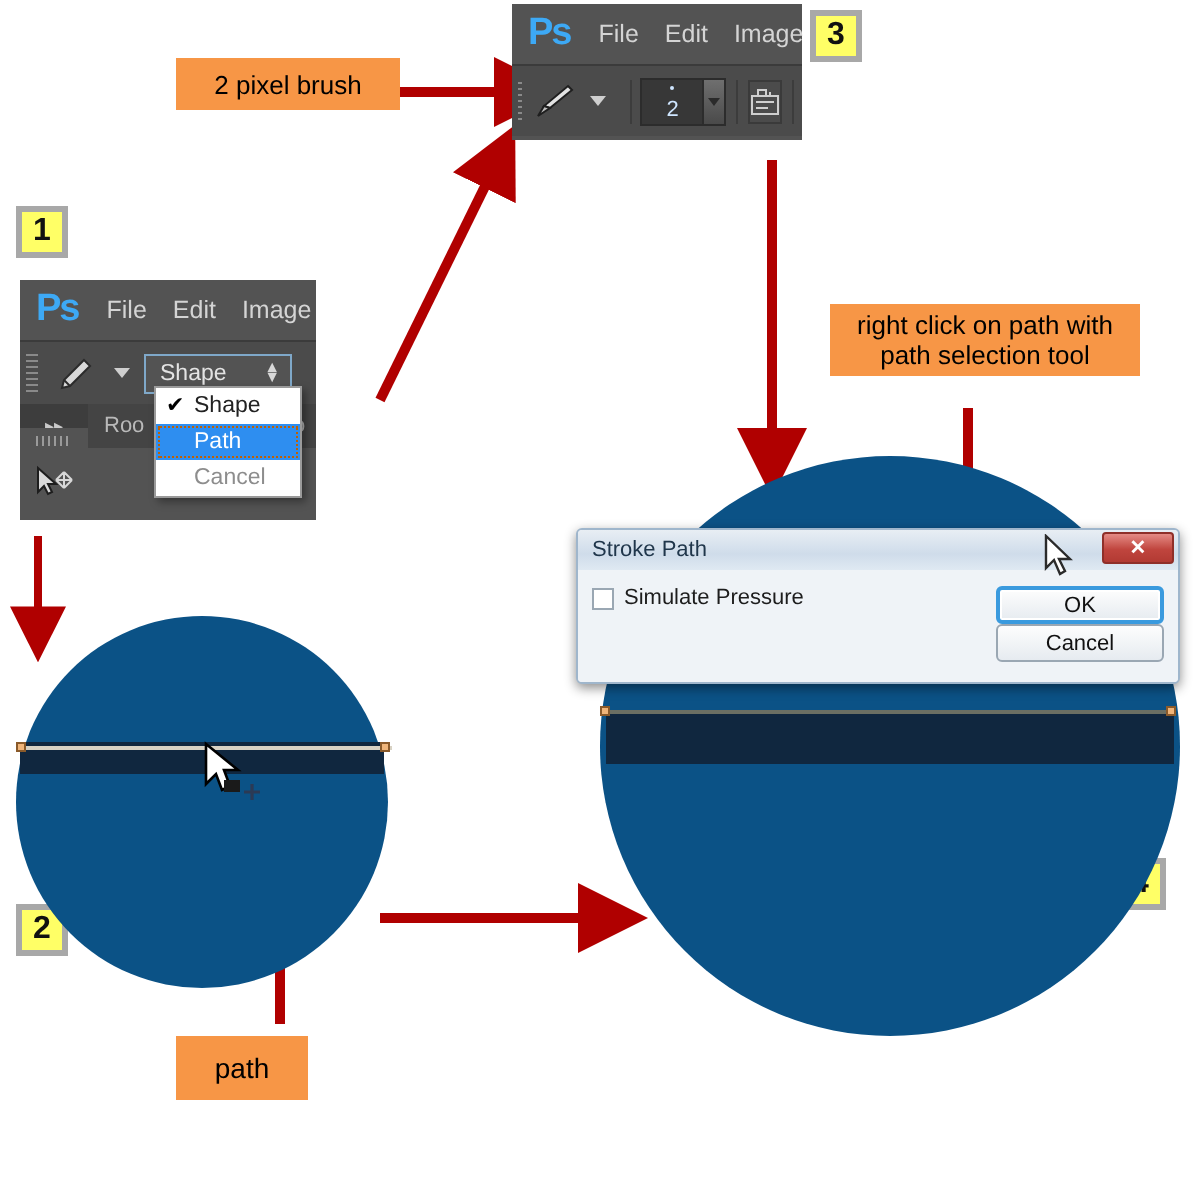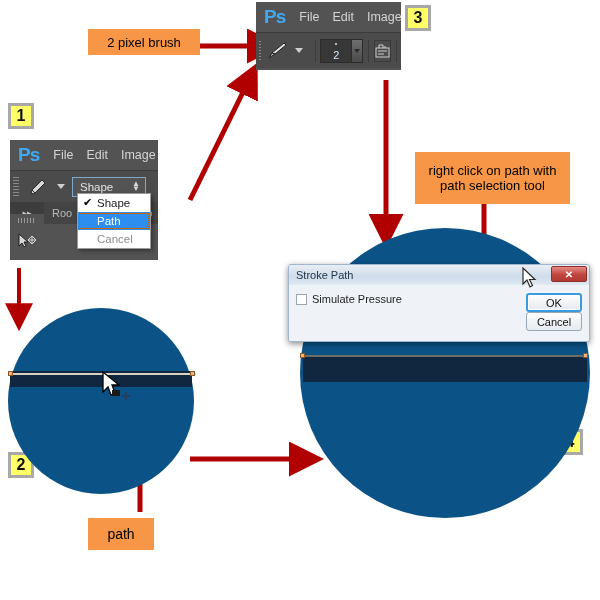--- a/index.html
+++ b/index.html
@@ -212,21 +212,21 @@
   .lbl{font-size:11px;color:#1d1d1d;margin-right:6px;}
   .select{
     width:192px;height:19px;background:#fff;border:1px solid #aab7c4;
     display:flex;align-items:center;position:relative;
     font-size:11px;color:#111;box-sizing:border-box;padding-left:4px;
   }
   .select .arr{position:absolute;right:5px;top:7px;width:0;height:0;
     border-left:3.5px solid transparent;border-right:3.5px solid transparent;
     border-top:4px solid #222;}
   .btn{
-    width:56px;height:19px;
+    width:84px;height:19px;
     background:linear-gradient(#fdfdfd,#e6ebf0);
     border:1px solid #9aa7b3;border-radius:3px;
     font-size:11px;color:#111;
     display:flex;align-items:center;justify-content:center;
     box-sizing:border-box;
   }
   .btn.primary{border:2px solid #3a9ade;box-shadow:inset 0 0 0 1px #fff;}
   .chk{
     width:11px;height:11px;background:#fff;border:1px solid #9aa7b3;
     margin-right:5px;box-sizing:border-box;
@@ -262,21 +262,21 @@
     <line x1="484" y1="204" x2="484" y2="355" stroke="#b00000" stroke-width="5" marker-end="url(#ah)"></line>
   </svg>
 
   <div class="badge abs" style="left:8px;top:103px;">1</div>
   <div class="badge abs" style="left:8px;top:452px;">2</div>
   <div class="badge abs" style="left:405px;top:5px;">3</div>
   <div class="badge abs" style="left:557px;top:429px;">4</div>
 
   <div class="callout abs" style="left:88px;top:29px;width:112px;height:26px;">2 pixel brush</div>
 
-  <div class="callout abs" style="left:415px;top:152px;width:155px;height:52px;flex-direction:column;">
+  <div class="callout abs" style="left:415px;top:152px;width:155px;height:36px;flex-direction:column;">
     <span>right click on path with</span>
     <span>path selection tool</span>
   </div>
 
   <div class="callout abs" style="left:88px;top:518px;width:66px;height:32px;font-size:14px;">path</div>
 
   <div class="circle" style="left:8px;top:308px;width:186px;height:186px;"></div>
   <div class="pathband" style="left:10px;top:371px;width:182px;height:16px;"></div>
   <div class="pathline" style="left:8px;top:373px;width:188px;"></div>
   <div class="anchor" style="left:8px;top:371px;"></div>

